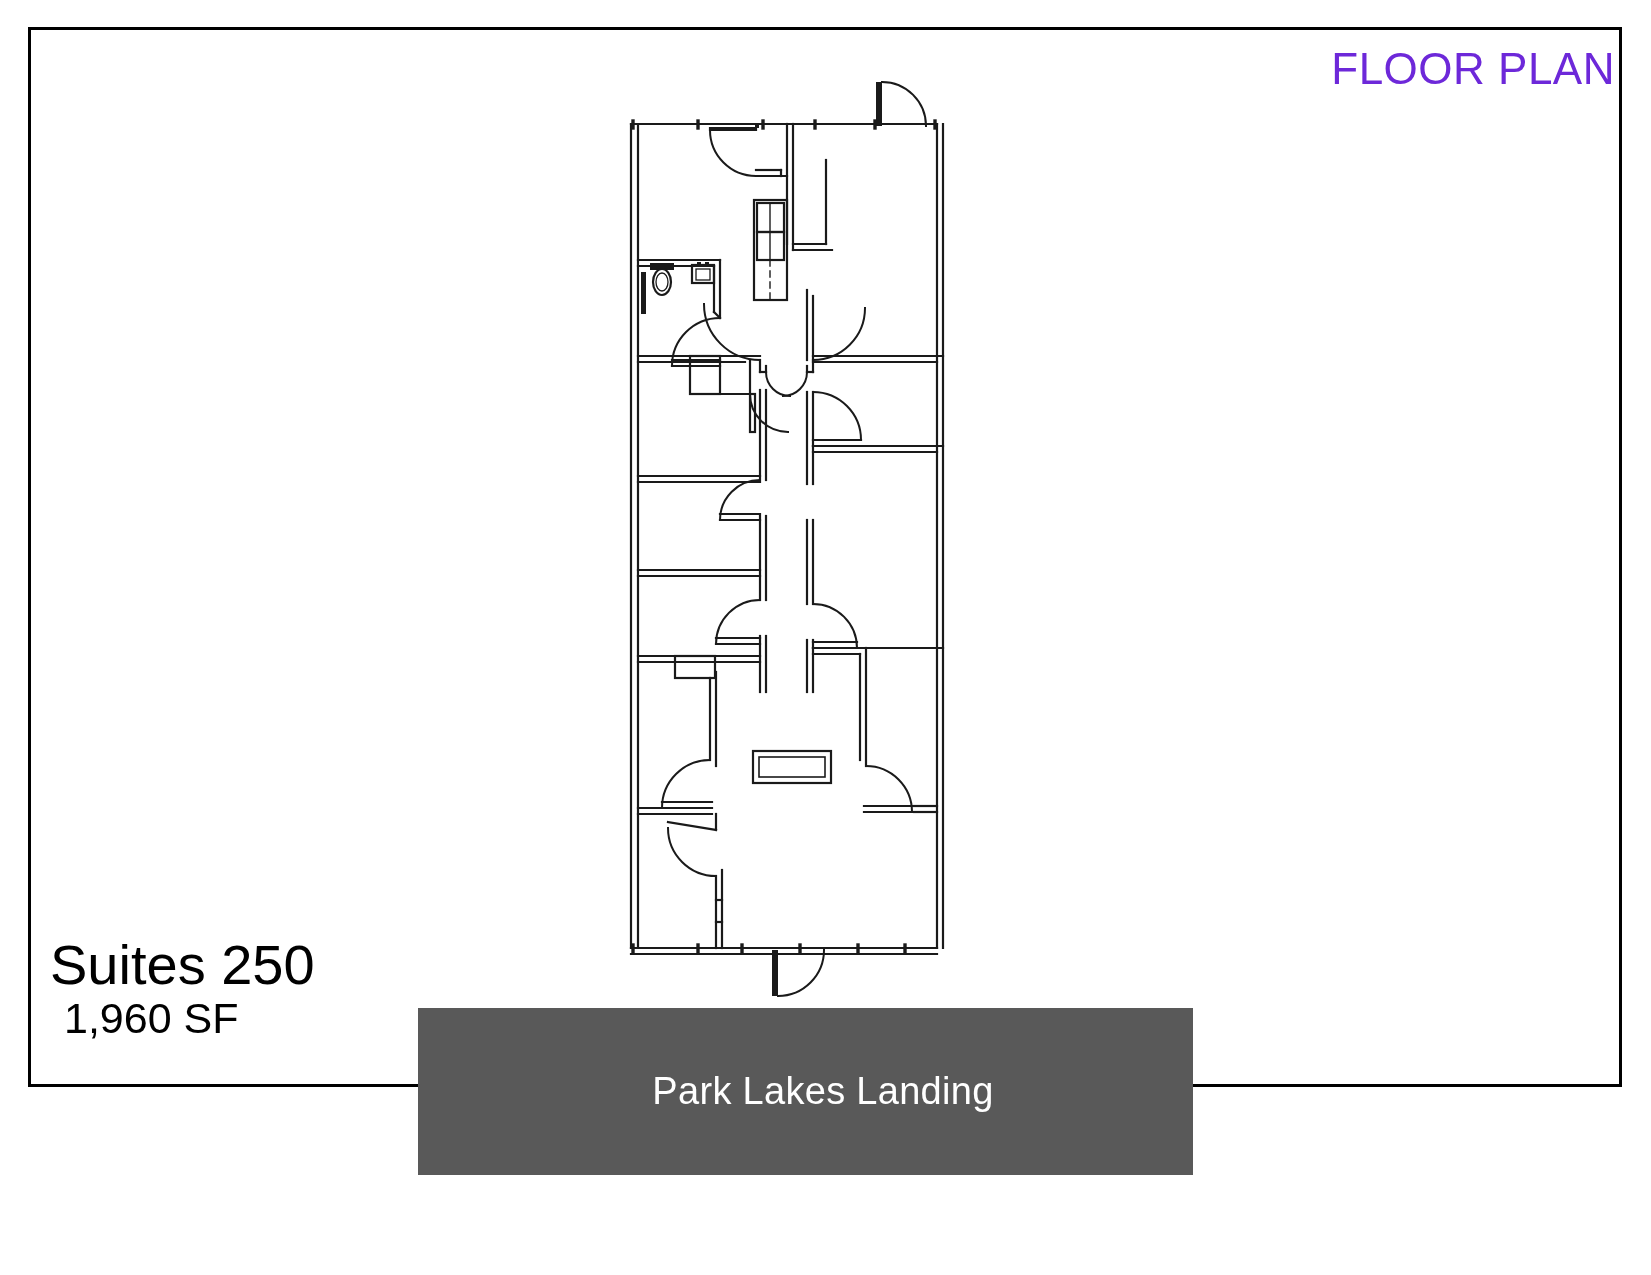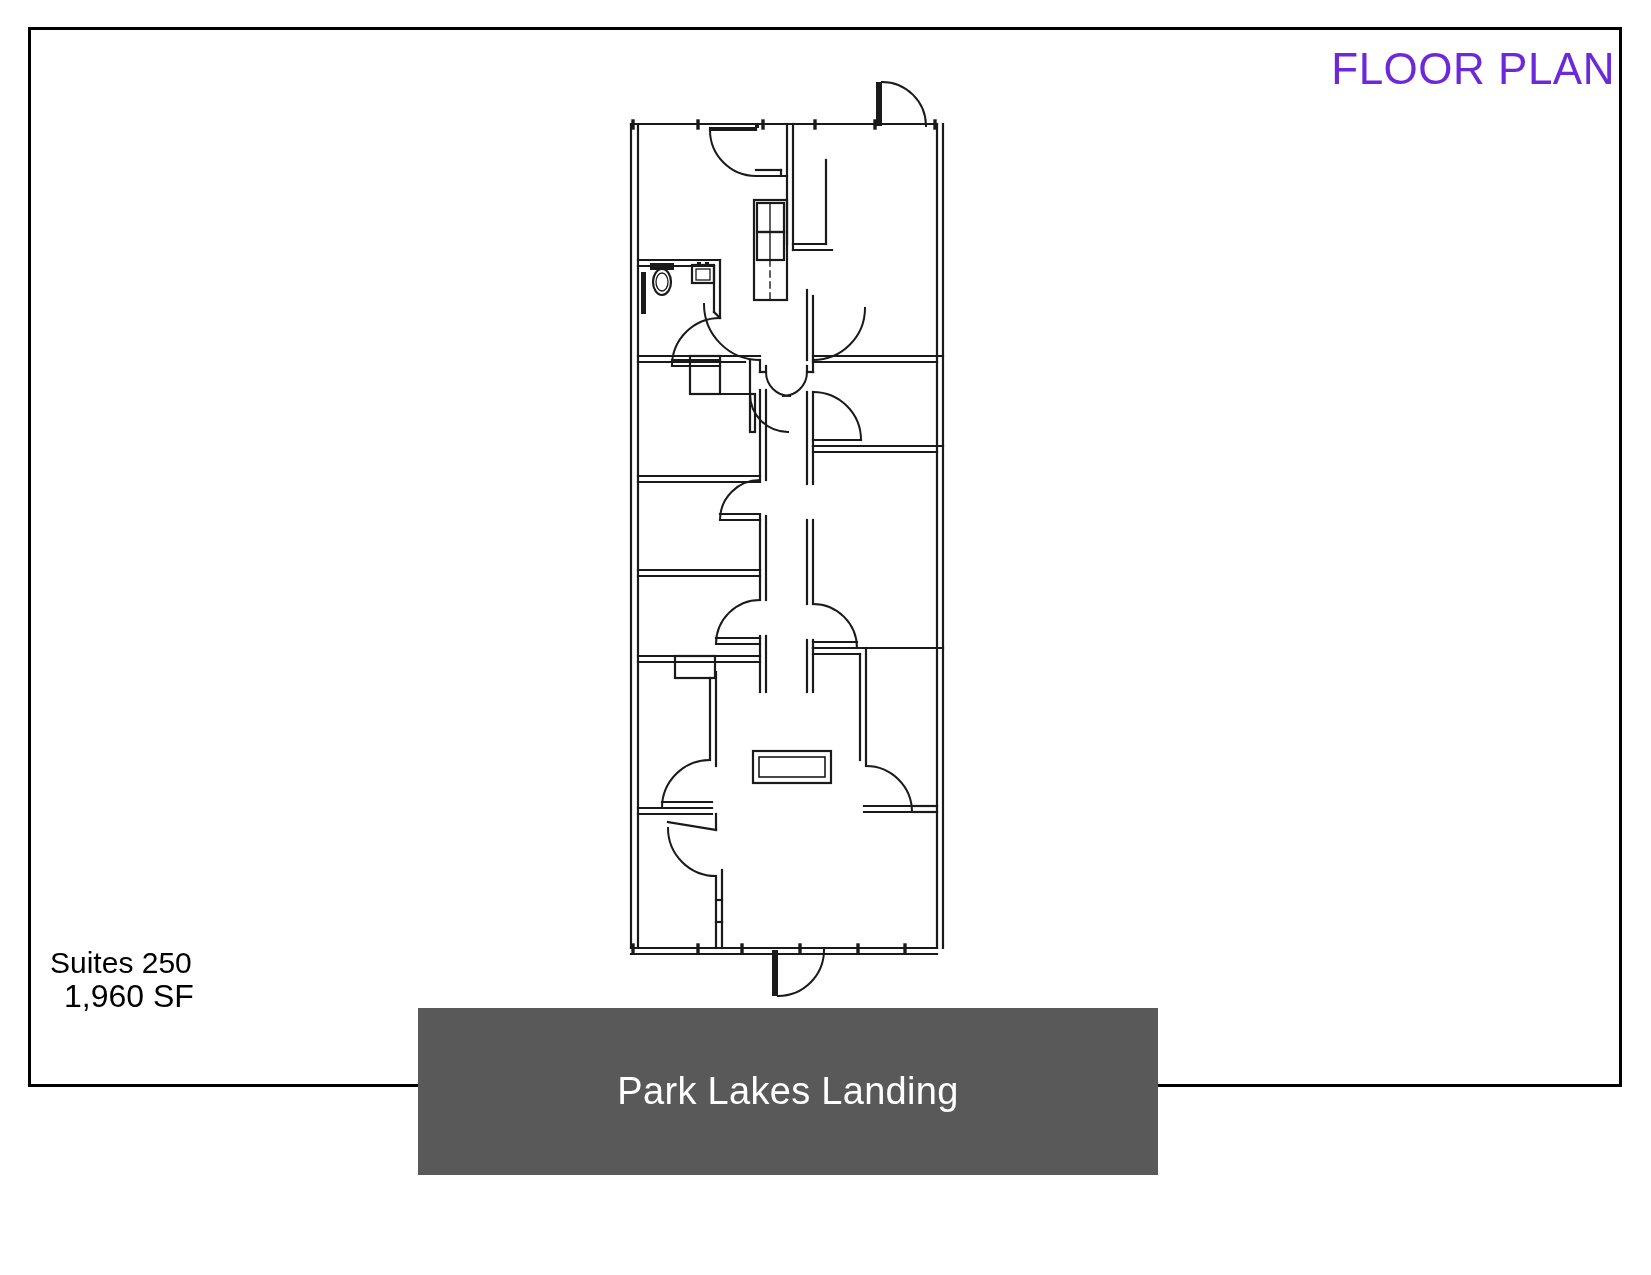--- a/index.html
+++ b/index.html
@@ -39,43 +39,43 @@
 
   
   #suite-block {
     position: absolute;
     left: 50px;
     top: 935px;
     color: #000000;
     line-height: 1.08;
   }
   #suite-block .suite-name {
-    font-size: 30px;
+    font-size: 56px;
     white-space: nowrap;
-    margin-top: 12px;
   }
   #suite-block .suite-area {
-    font-size: 32px;
+    font-size: 43px;
     white-space: nowrap;
     padding-left: 14px;
   }
 
   
   #address-banner {
     position: absolute;
     left: 418px;
     top: 1008px;
     width: 740px;
     height: 167px;
     background: #595959;
     display: flex;
     flex-direction: column;
     align-items: center;
     justify-content: center;
     color: #ffffff;
+    padding-left: 35px;
   }
   #address-banner .addr-line {
     font-size: 38px;
     font-weight: 300;
     line-height: 1.22;
     letter-spacing: 0.3px;
     white-space: nowrap;
     font-stretch: semi-condensed;
   }
 

